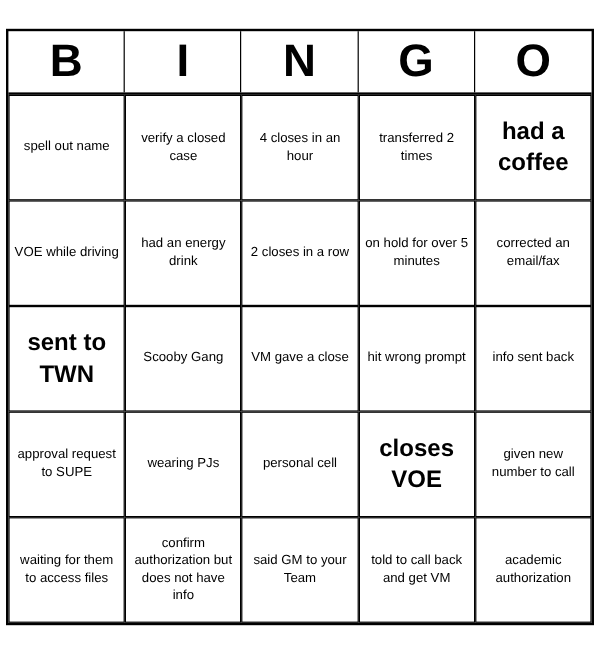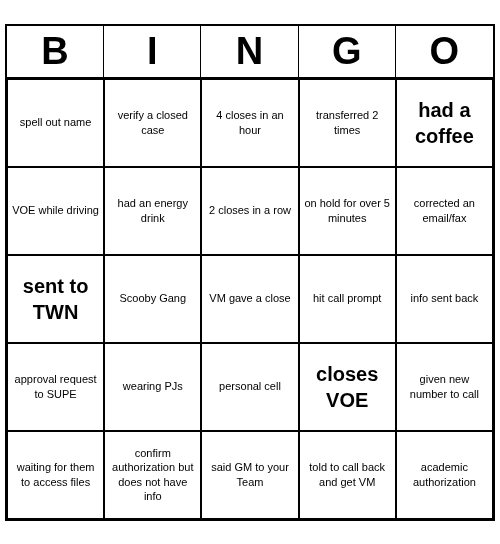--- a/index.html
+++ b/index.html
@@ -72,21 +72,21 @@
       <div class="bingo-cell">transferred 2 times</div>
       <div class="bingo-cell large-text">had a coffee</div>
       <div class="bingo-cell">VOE while driving</div>
       <div class="bingo-cell">had an energy drink</div>
       <div class="bingo-cell">2 closes in a row</div>
       <div class="bingo-cell">on hold for over 5 minutes</div>
       <div class="bingo-cell">corrected an email/fax</div>
       <div class="bingo-cell large-text">sent to TWN</div>
       <div class="bingo-cell">Scooby Gang</div>
       <div class="bingo-cell">VM gave a close</div>
-      <div class="bingo-cell">hit call prompt</div>
+      <div class="bingo-cell">hit wrong prompt</div>
       <div class="bingo-cell">info sent back</div>
       <div class="bingo-cell">approval request to SUPE</div>
       <div class="bingo-cell">wearing PJs</div>
       <div class="bingo-cell">personal cell</div>
       <div class="bingo-cell large-text">closes VOE</div>
       <div class="bingo-cell">given new number to call</div>
       <div class="bingo-cell">waiting for them to access files</div>
       <div class="bingo-cell">confirm authorization but does not have info</div>
       <div class="bingo-cell">said GM to your Team</div>
       <div class="bingo-cell">told to call back and get VM</div>

